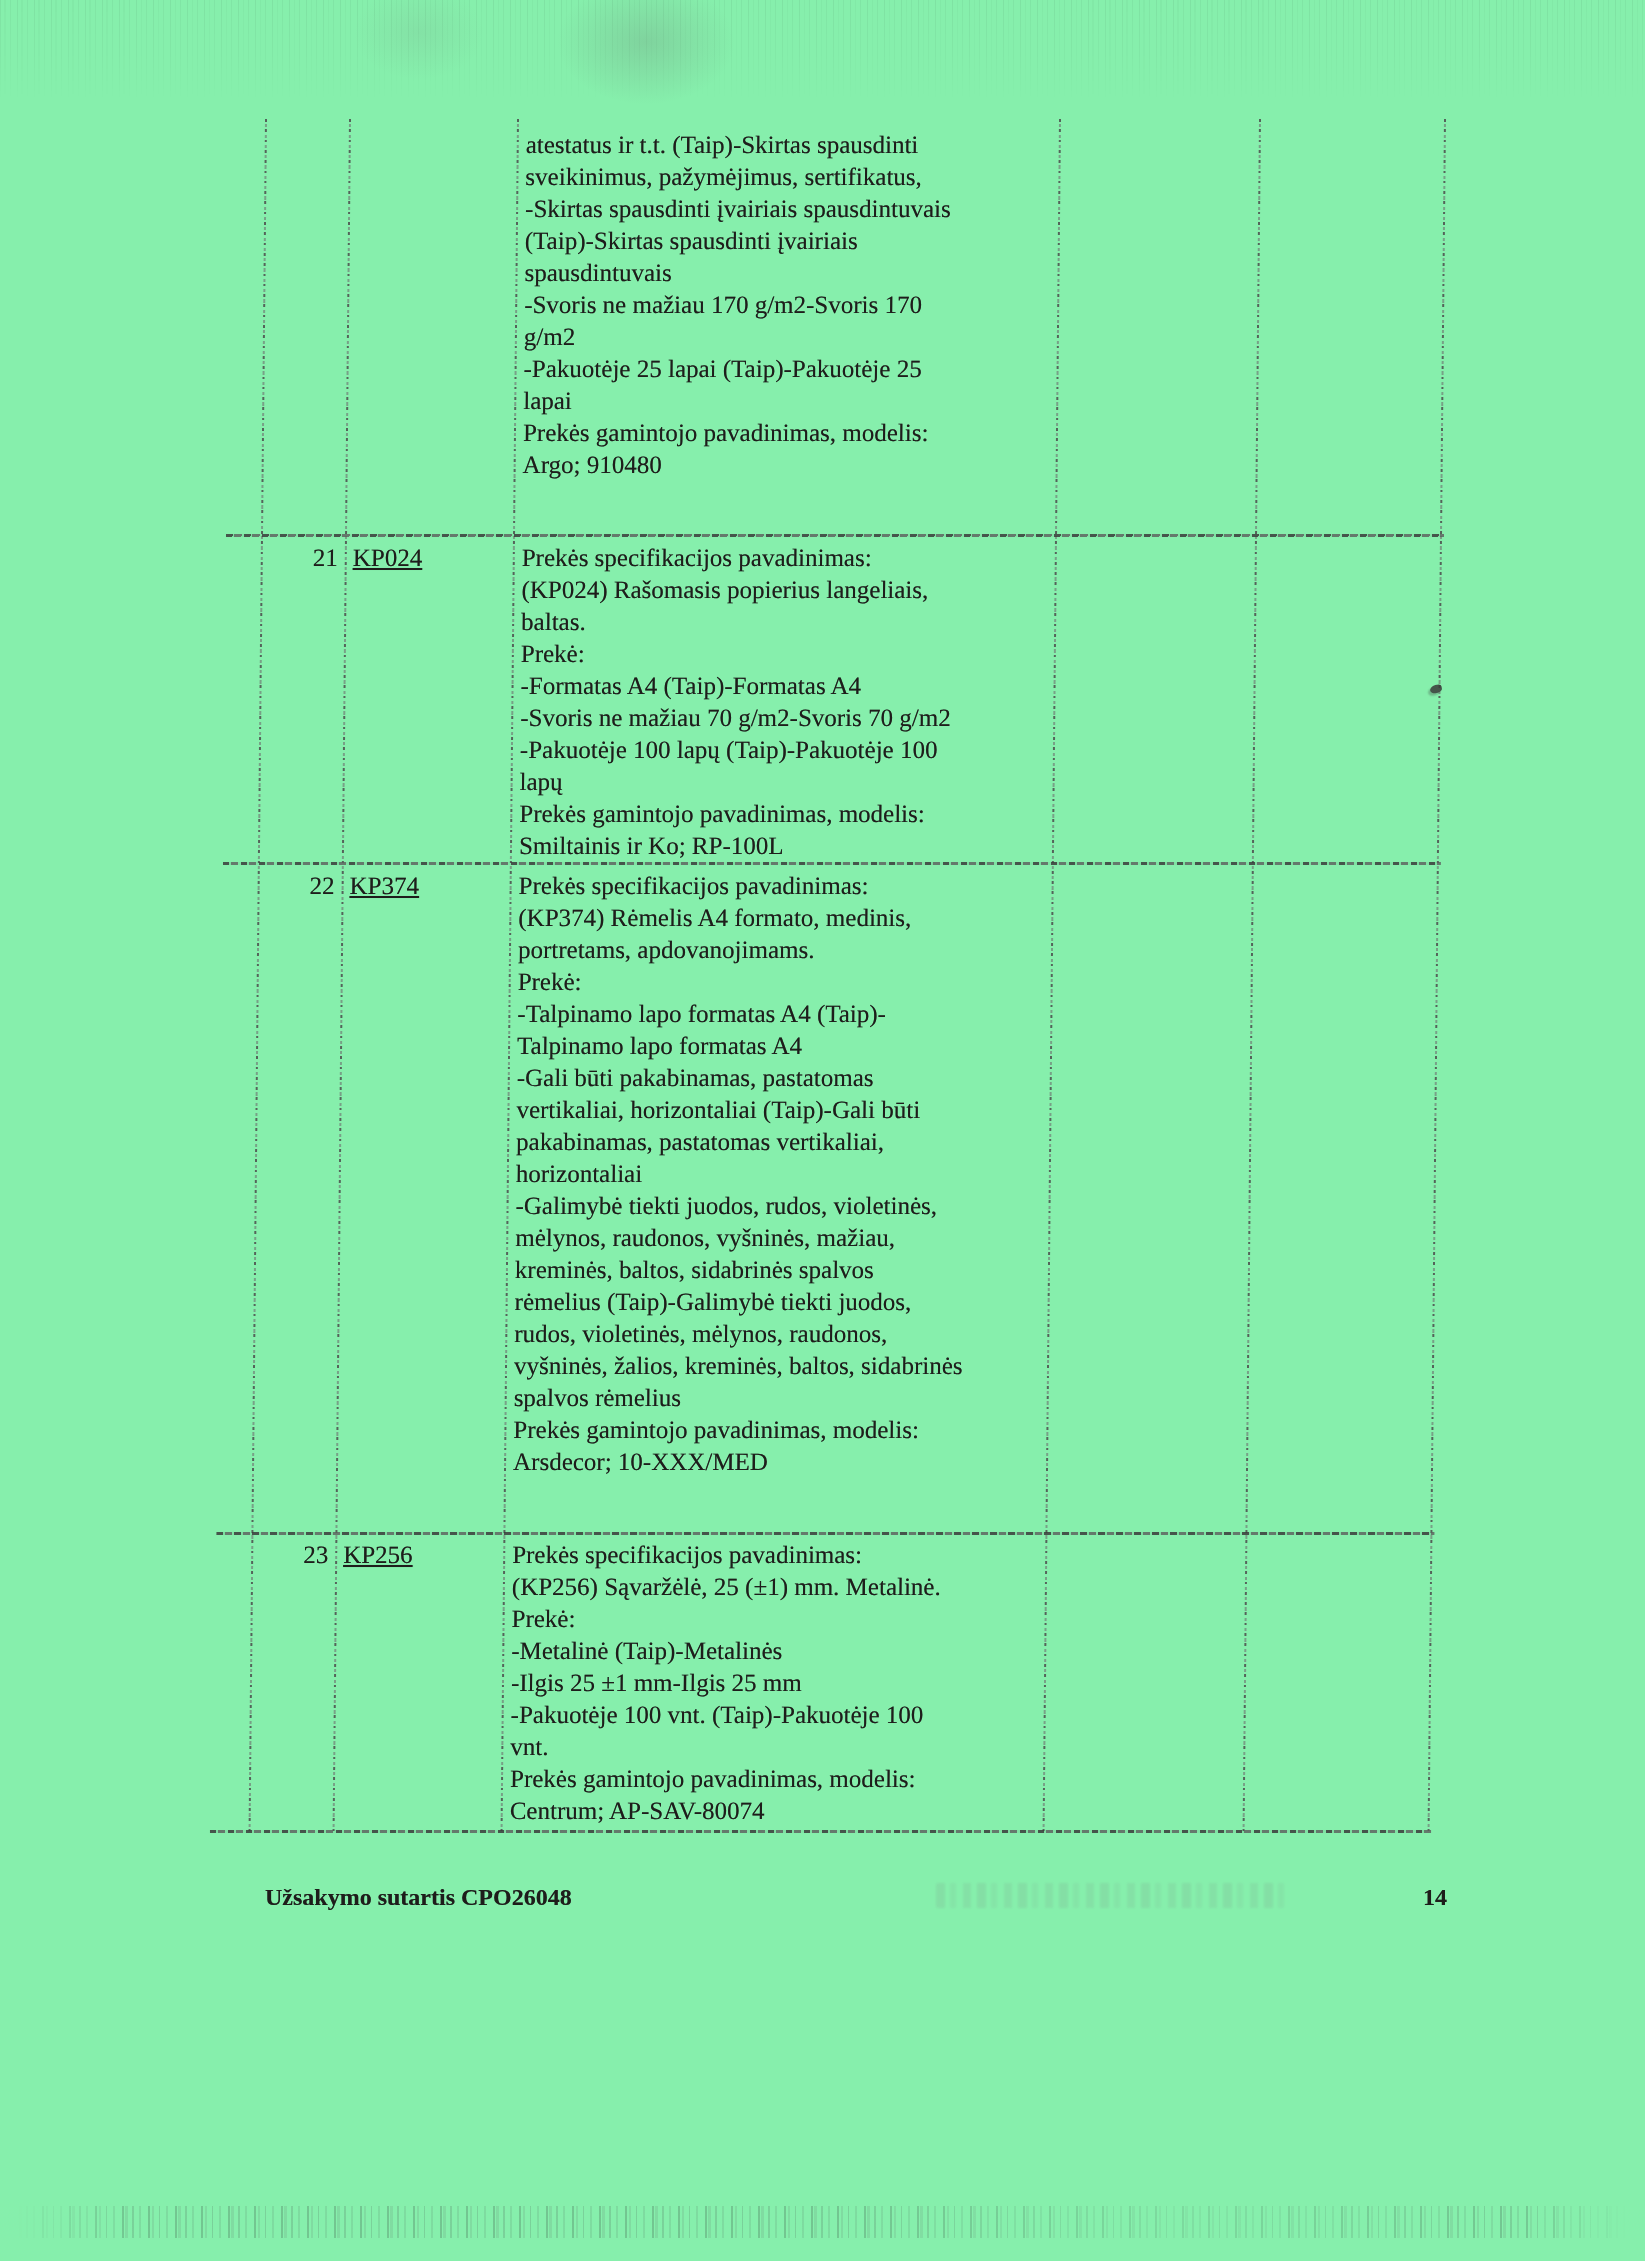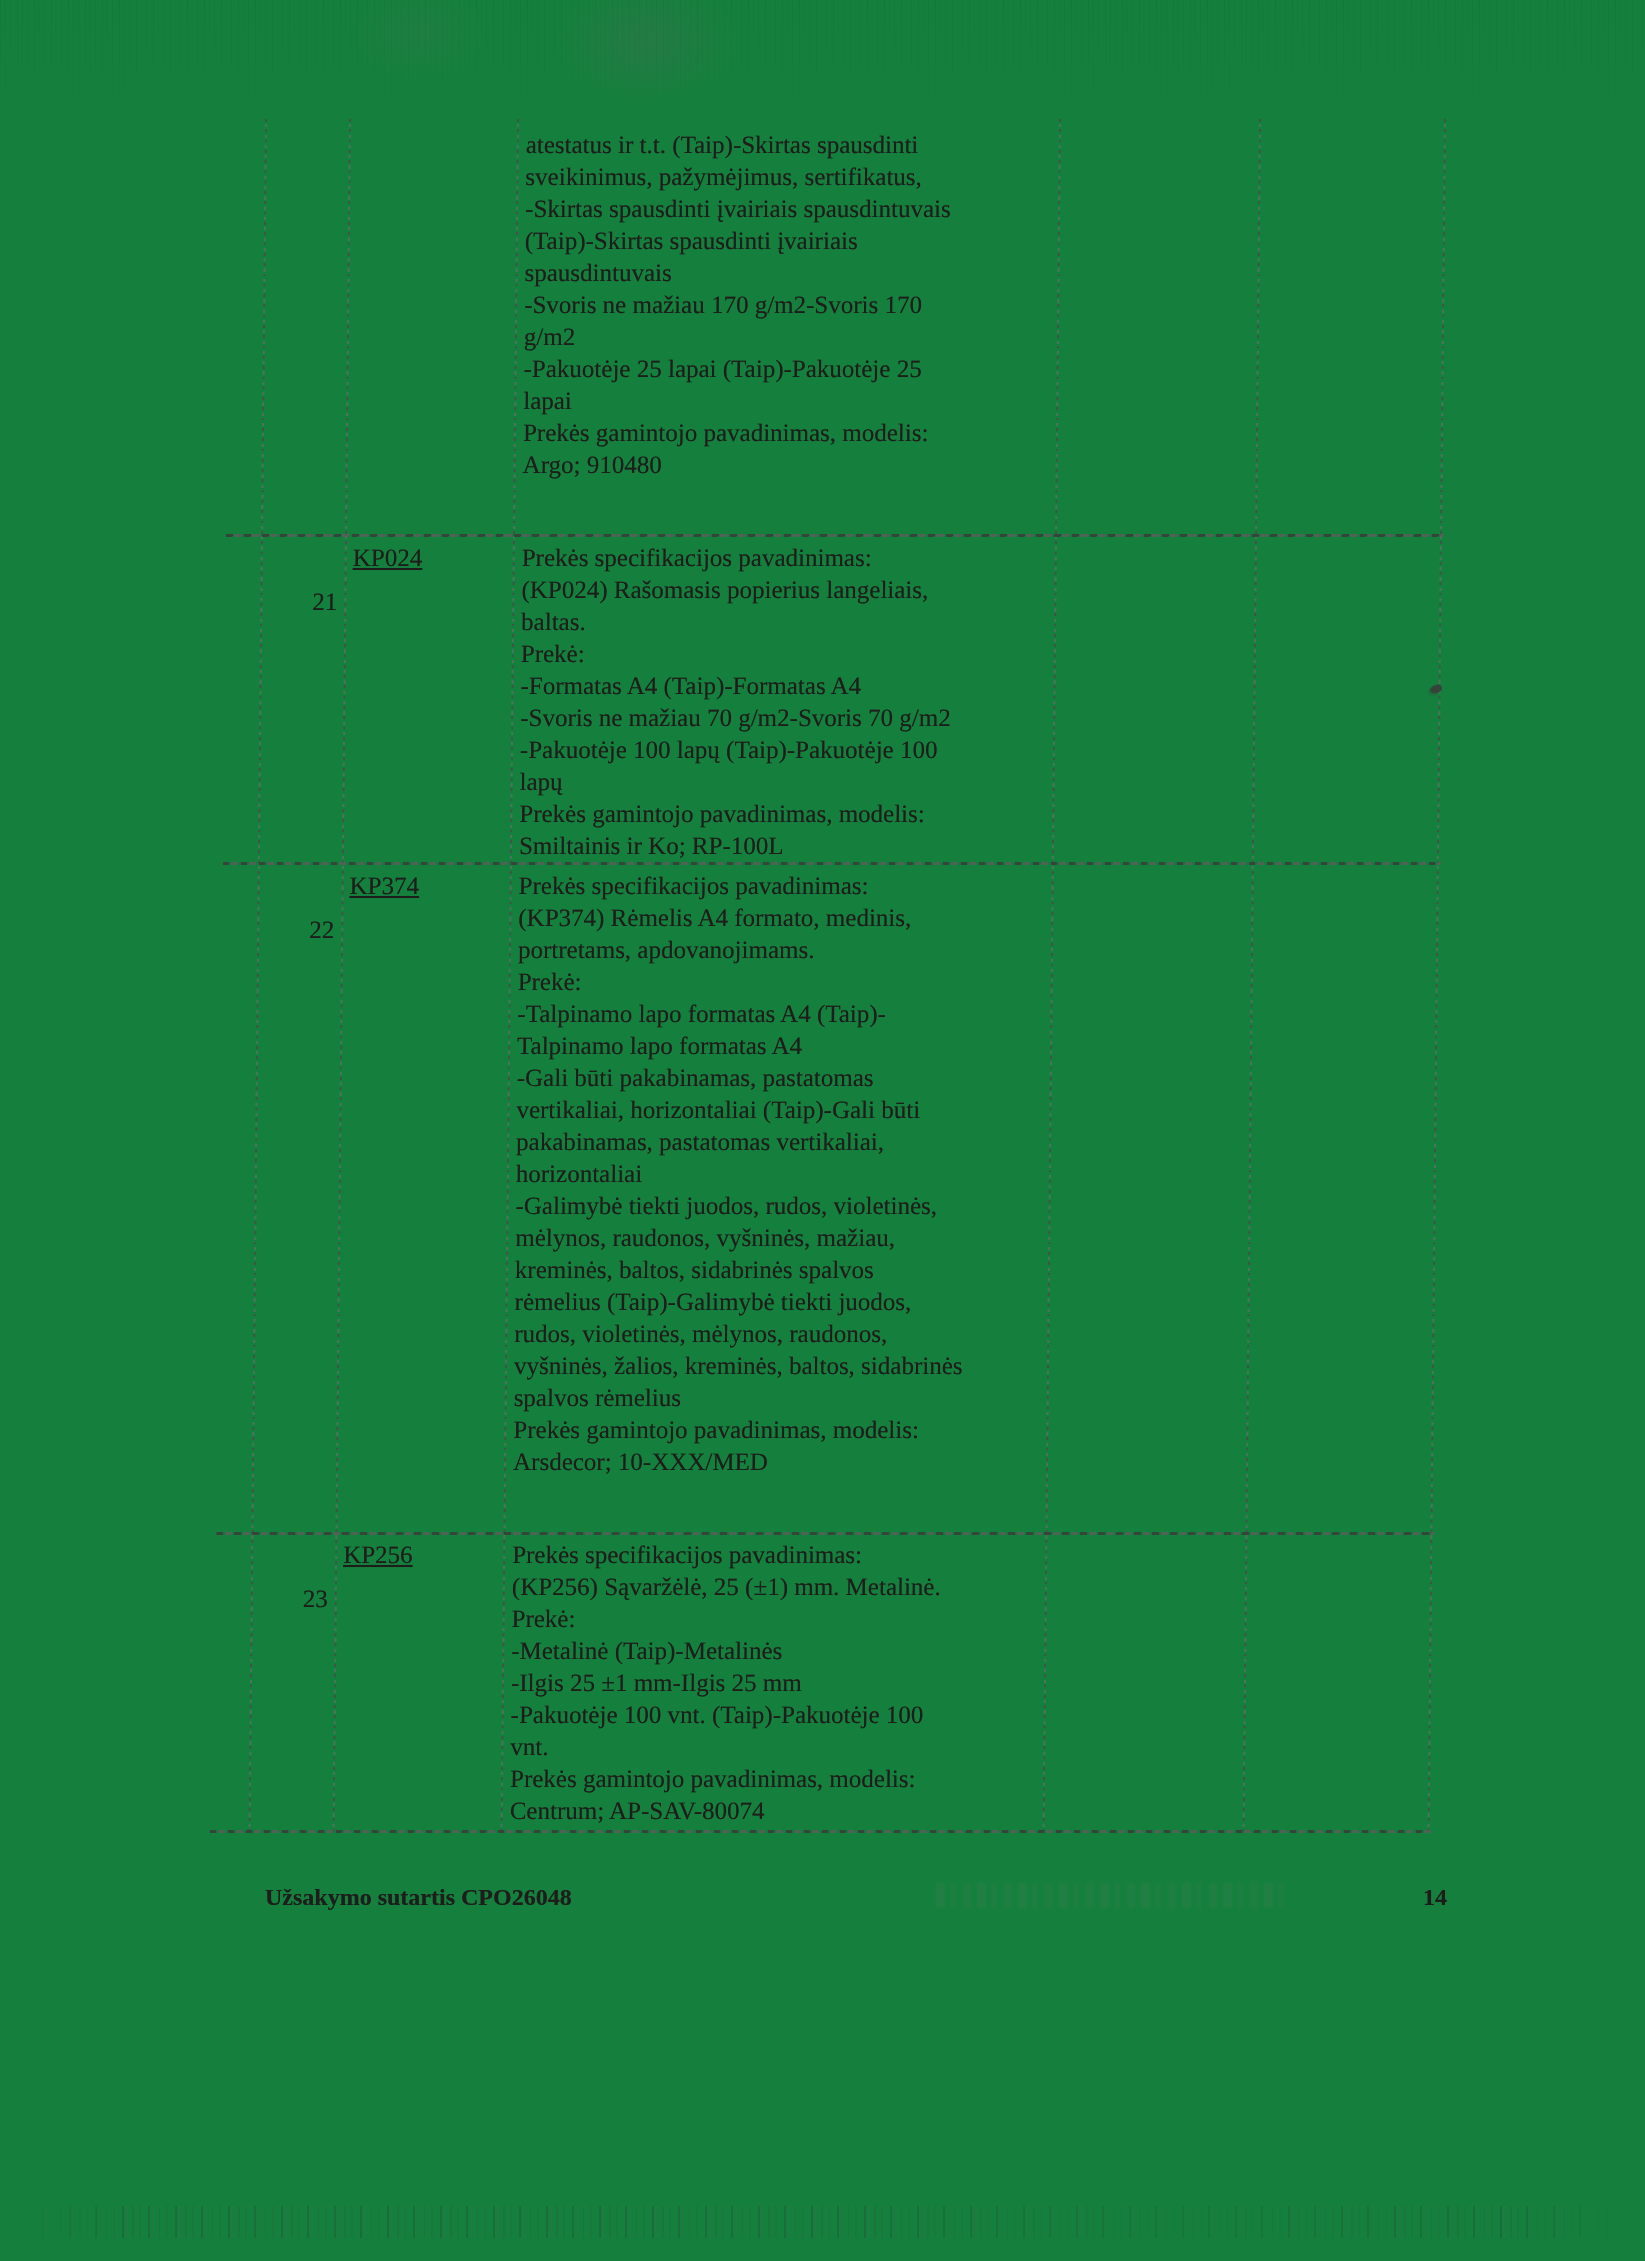--- a/index.html
+++ b/index.html
@@ -1,21 +1,21 @@
 <!DOCTYPE html>
 <html style="font-size:10.3px"><head>
 <meta charset="utf-8">
 <title>Scanned contract page</title>
 <style>
   html, body { margin: 0; padding: 0; background: #e8e8e8; }
   .page {
     position: relative;
     width: 1646px;
     height: 2261px;
-    background: #15803d;
+    background: #86efac;
     font-family: "Liberation Serif", serif;
     color: #1e1d1b;
     overflow: hidden;
   }
 
   
   .scan-noise-top {
     position: absolute; left: 0; top: 0; width: 1646px; height: 100px;
     background:
       repeating-linear-gradient(90deg,
@@ -90,21 +90,21 @@
   .hline.h4 { top: 1711px; left: -39px; }
 
   .trow { position: absolute; left: 0; width: 100%; }
   .trow.r0 { top: 10.3px; }
   .trow.r1 { top: 423px; }
   .trow.r2 { top: 751px; }
   .trow.r3 { top: 1420px; }
 
   .cell { position: absolute; top: 0; font-size: 25px; line-height: 32px;
           text-shadow: 0 0 0.6px rgba(30,30,30,0.55); }
-  .cell-num  { left: 0; width: 77px; text-align: right; margin-top: 44px; }
+  .cell-num  { left: 0; width: 77px; text-align: right; }
   .cell-code { left: 92px; width: 155px; text-decoration: underline; }
   .cell-desc { left: 261px; width: 537px; }
   .cell-desc .tline { white-space: nowrap; }
   .cell-empty-a { left: 803px; width: 181px; height: 26px; }
   .cell-empty-b { left: 1002px; width: 168px; height: 26px; }
 
   
   .footer {
     position: absolute; left: 265px; top: 1879px; width: 1182px; height: 39px;
     font-size: 24px; font-weight: bold; line-height: 36px;

